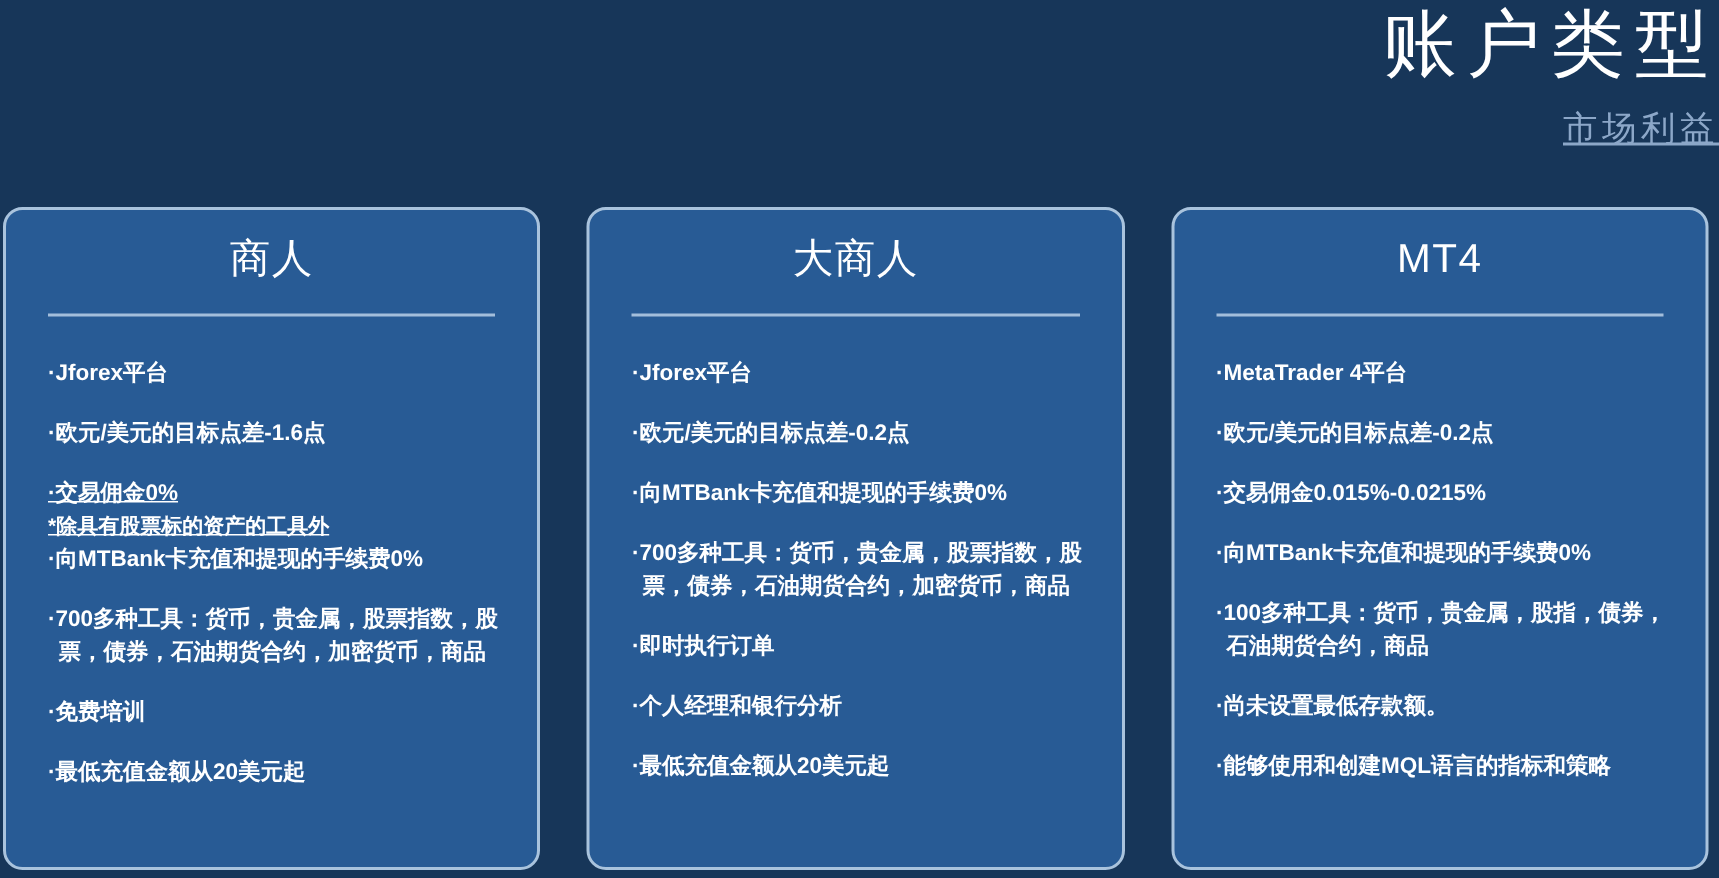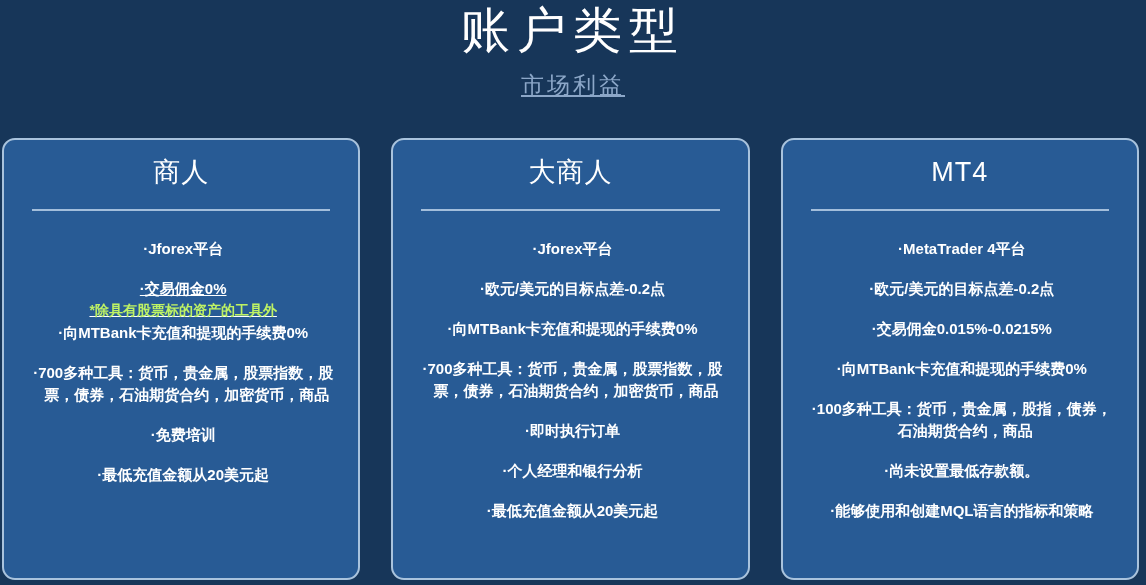--- a/index.html
+++ b/index.html
@@ -7,21 +7,21 @@
     padding: 0;
   }
   body {
     width: 1146px;
     height: 585px;
     background: #173659;
     overflow: hidden;
     font-family: "Liberation Sans", sans-serif;
   }
   .section-header {
-    text-align: center;
+    text-align: right;
   }
   .page-title {
     margin: 0;
     padding-top: 1px;
     font-size: 49px;
     line-height: 58px;
     font-weight: 400;
     letter-spacing: 7px;
     color: #ffffff;
   }
@@ -60,57 +60,57 @@
   .card-divider {
     margin: 20px auto 0;
     width: calc(100% - 56px);
     height: 2px;
     background: #a3bedb;
   }
   .feature-list {
     list-style: none;
     margin: 27px 0 0;
     padding: 0 24px 0 28px;
-    text-align: center;
   }
   .feature-item {
     color: #ffffff;
     font-size: 15px;
     line-height: 22px;
     font-weight: 700;
     margin-bottom: 18px;
     padding-left: 7px;
     text-indent: -7px;
   }
   .feature-item.with-note {
     margin-bottom: 2px;
     text-decoration: underline;
   }
   .feature-note {
-    color: #bef264;
+    color: #ffffff;
     font-size: 14px;
     line-height: 20px;
     font-weight: 700;
   }
 </style>
 </head>
 <body>
 
 <div class="section-header">
   <h1 class="page-title">账户类型</h1>
   <div class="page-subtitle">市场利益</div>
 </div>
 
 <div class="cards-row">
 
   <section class="card">
     <h2 class="card-title">商人</h2>
     <div class="card-divider"></div>
     <ul class="feature-list">
       <li class="feature-item">·Jforex平台</li>
+      <li class="feature-item">·欧元/美元的目标点差-1.6点</li>
       <li class="feature-item with-note">
         <span>·交易佣金0%</span>
         <div class="feature-note">*除具有股票标的资产的工具外</div>
       </li>
       <li class="feature-item">·向MTBank卡充值和提现的手续费0%</li>
       <li class="feature-item">·700多种工具：货币，贵金属，股票指数，股票，债券，石油期货合约，加密货币，商品</li>
       <li class="feature-item">·免费培训</li>
       <li class="feature-item">·最低充值金额从20美元起</li>
     </ul>
   </section>

